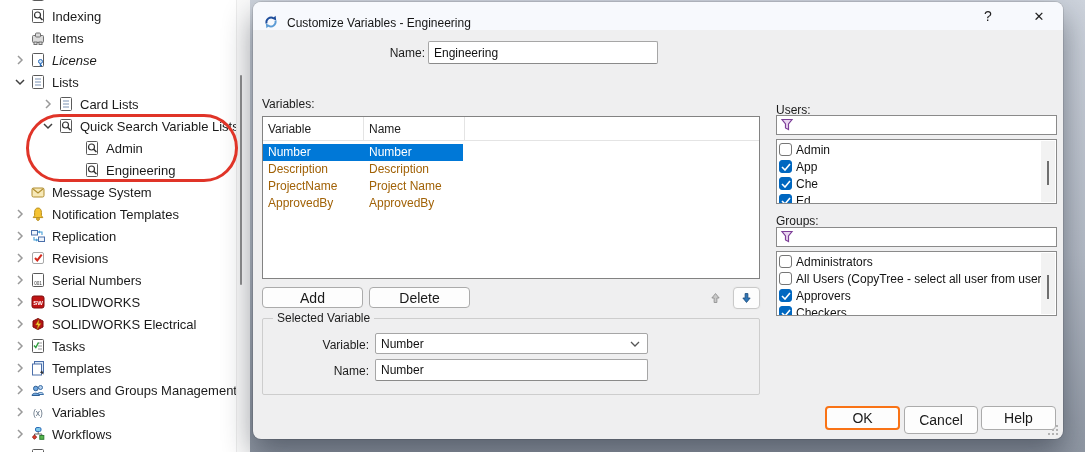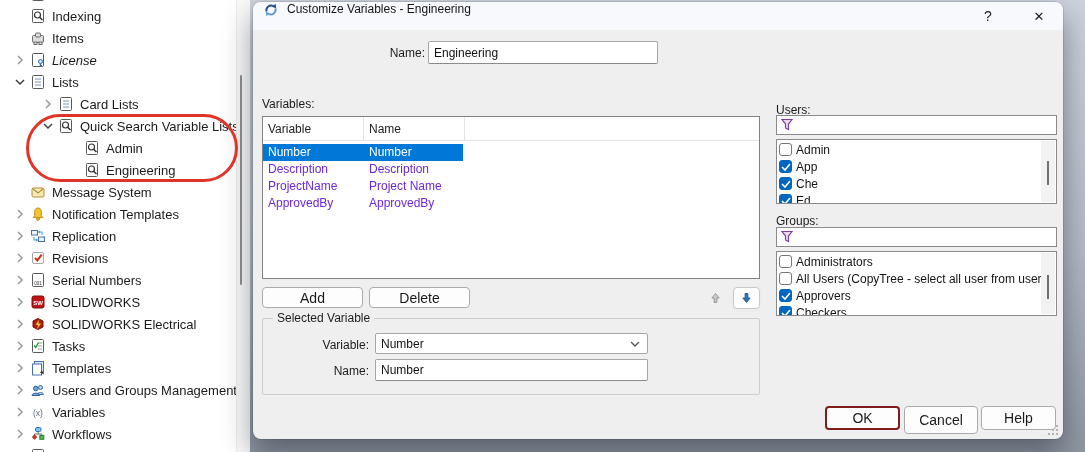--- a/index.html
+++ b/index.html
@@ -16,43 +16,43 @@
   .chev { width:20px; height:16px; display:inline-flex; align-items:center; justify-content:center; flex:0 0 20px; }
   .ticon { width:16px; height:16px; flex:0 0 16px; margin-right:6px; display:inline-flex; }
   .ticon svg { width:16px; height:16px; }
   .tlabel { font-size:13px; color:#1b1b1b; }
   .annotation { position:absolute; left:26px; top:114px; width:212px; height:68px;
     border:3.5px solid #e03428; border-radius:34px; pointer-events:none; z-index:5; }
 
   
   .dialog { position:absolute; left:253px; top:2px; width:810px; height:437px; background:#efeff0;
     border-radius:8px; box-shadow:0 14px 30px rgba(20,26,40,.45), 0 0 0 1px rgba(0,0,0,.10); overflow:hidden; z-index:2; }
-  .titlebar { position:absolute; left:0; top:0; right:0; height:28px; background:#f7f9fd; display:flex; align-items:flex-start; }
+  .titlebar { position:absolute; left:0; top:0; right:0; height:28px; background:#f7f9fd; display:flex; align-items:flex-end; }
   .title-icon { width:16px; height:16px; margin:0 8px 0 10px; }
   .title-text { font-size:12px; color:#151515; }
   .tb-btn { position:absolute; top:0; width:40px; height:28px; display:flex; align-items:center; justify-content:center;
     font-size:14px; color:#222; cursor:default; }
   .tb-help { left:715px; }
   .tb-close { left:766px; font-size:13px; }
 
   .lbl { position:absolute; font-size:12px; color:#1c1c1c; }
   .txt-input { position:absolute; background:#fff; border:1px solid #a6a6a6; border-bottom-color:#8a8a8a;
     border-radius:2px; font-family:"Liberation Sans",sans-serif; font-size:12px; color:#111; padding:0 5px; }
 
   .listbox { position:absolute; left:9px; top:114px; width:498px; height:163px; background:#fff; border:1px solid #828282; overflow:hidden; }
   .lb-header { position:absolute; left:0; top:0; width:100%; height:24px; background:#fff; border-bottom:1px solid #e4e4e4;padding-left:40px; }
   .lb-hcell { position:absolute; top:0; height:24px; line-height:24px; font-size:12px; color:#222; padding-left:5px; }
   .lb-vline { position:absolute; top:0; height:24px; width:1px; background:#e4e4e4; }
-  .lb-row { position:absolute; left:0; width:200px; height:17px; line-height:17px; font-size:12px; color:#6d28d9; }
+  .lb-row { position:absolute; left:0; width:200px; height:17px; line-height:17px; font-size:12px; color:#a16207; }
   .lb-row.selected { background:#0078d7; color:#fff; }
   .lb-cell { position:absolute; top:0; height:17px; padding-left:5px; overflow:hidden; white-space:nowrap; }
 
   .btn { position:absolute; background:#fdfdfd; border:1px solid #ababab; border-radius:4px;
     font-size:14px; color:#1a1a1a; display:flex; align-items:center; justify-content:center; cursor:default; }
-  .btn.default { border:2px solid #7f1d1d; }
+  .btn.default { border:2px solid #f97316; }
   .arrow-btn { position:absolute; width:27px; height:22px; border-radius:4px; display:flex; align-items:center; justify-content:center; }
   .arrow-btn.up { background:transparent; border:1px solid transparent; }
   .arrow-btn.down { background:#fdfdfd; border:1px solid #c9c9c9; box-shadow:0 0 0 1px #ececec; }
 
   .groupbox { position:absolute; left:9px; top:316px; width:498px; height:77px; border:1px solid #cdcdcd; border-radius:2px; }
   .groupbox-label { position:absolute; top:-8px; left:10px; background:#efeff0; padding:0 4px; font-size:12px; color:#1c1c1c; }
   .dropdown { position:absolute; background:#fff; border:1px solid #a6a6a6; border-radius:2px; font-size:12px; color:#111;
     display:flex; align-items:center; padding:0 5px; }
   .dropdown .dd-chev { position:absolute; right:7px; top:7px; }
 

